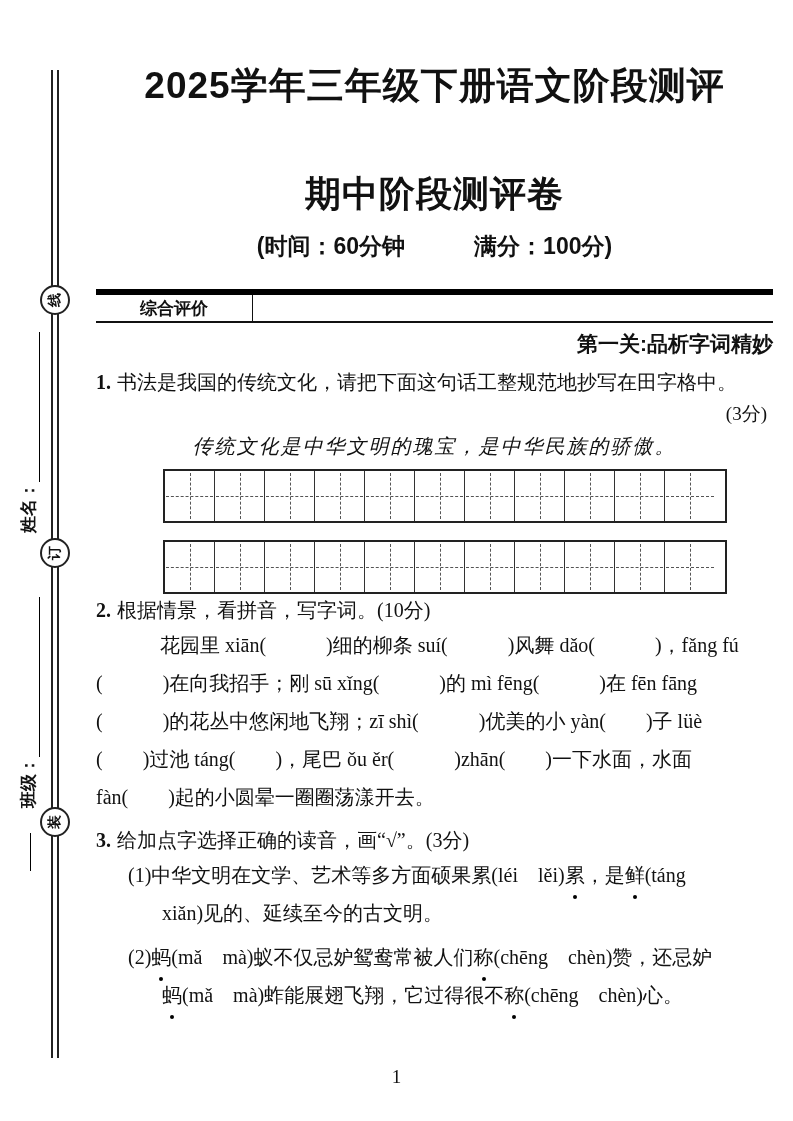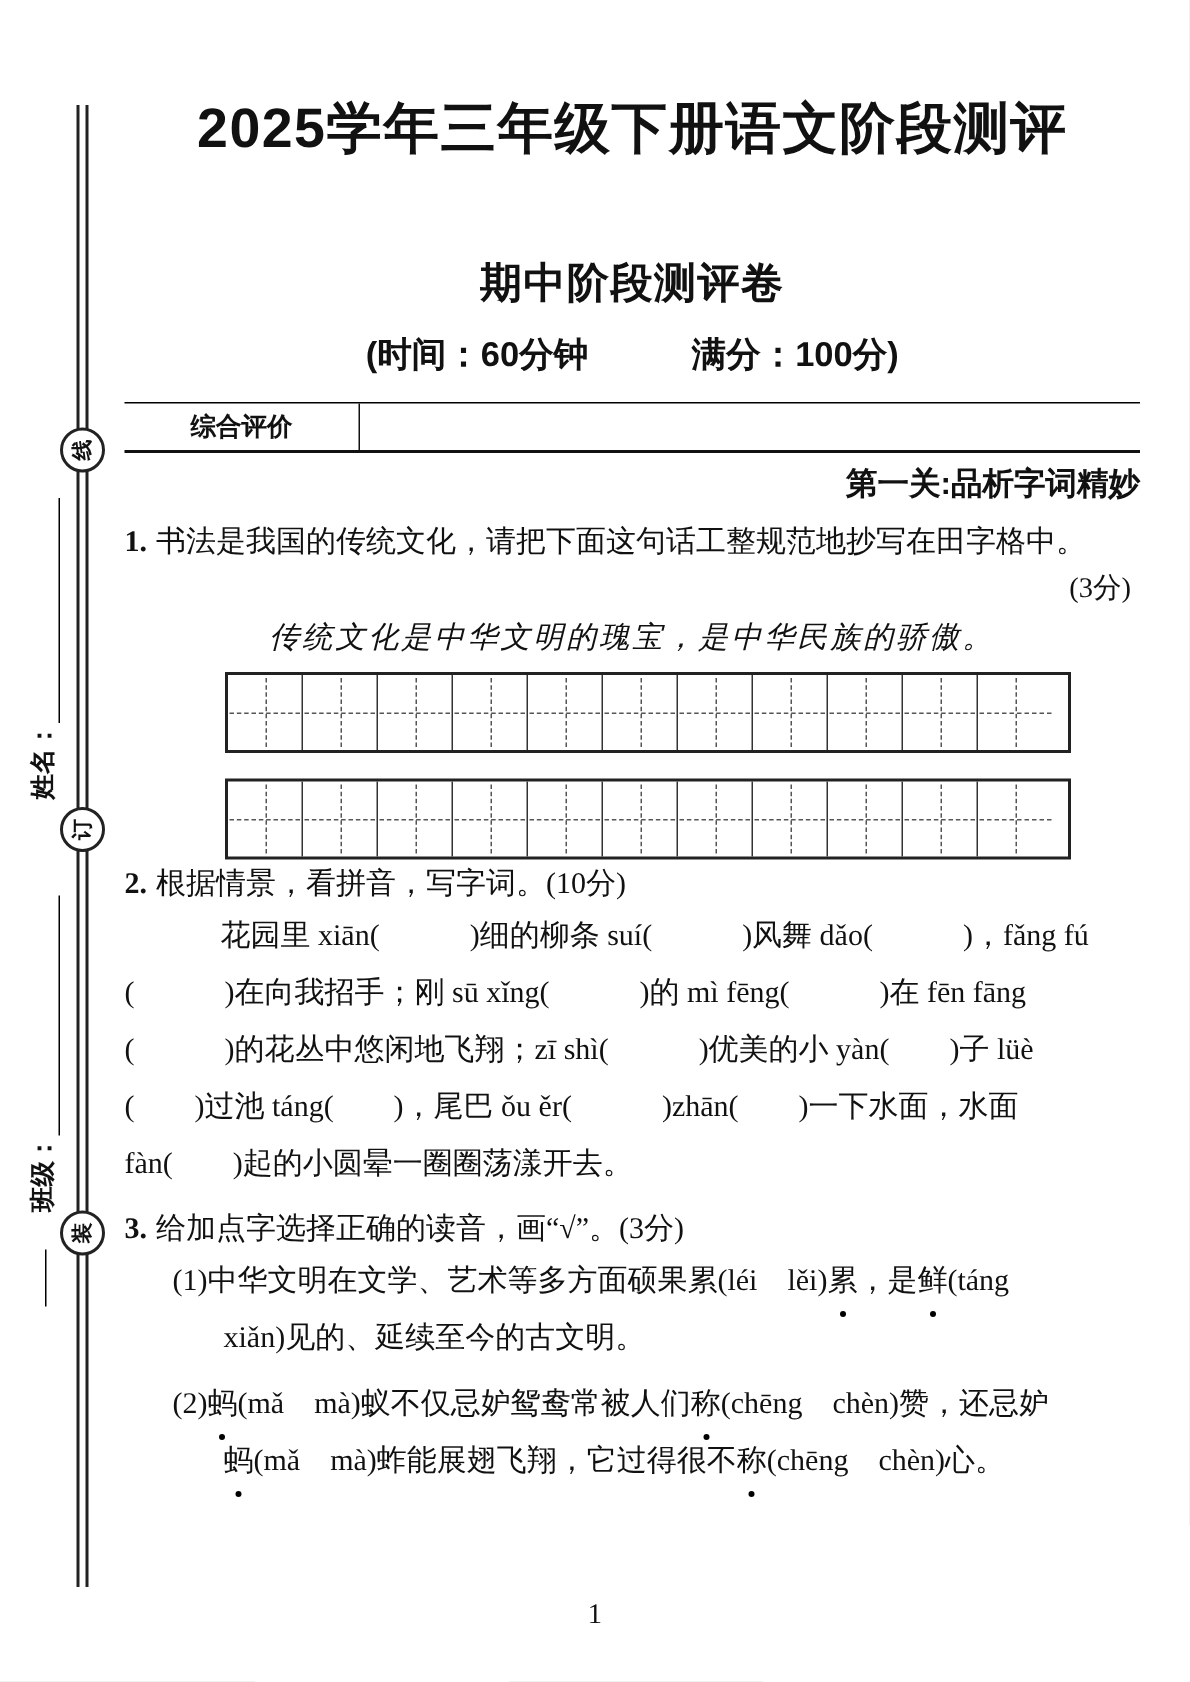--- a/index.html
+++ b/index.html
@@ -47,39 +47,39 @@
   .rot-blank { display:inline-block; height:20px; border-bottom:1.5px solid #000; }
   .rot-name  .rot-blank { width:150px; }
   .rot-class .rot-blank { width:160px; }
   .extra-blank {
     position:absolute; left:30px; top:833px;
     height:38px; width:0;
     border-left:1.5px solid #000;
   }
 
   
-  .content { position:absolute; left:83px; top:0; width:677px; }
+  .content { position:absolute; left:96px; top:0; width:677px; }
 
   .title {
     margin-top:64px;
     text-align:center;
     font-family:"Liberation Sans","DejaVu Sans",sans-serif;
     font-weight:900; font-size:37px; line-height:1.2;
     letter-spacing:1px;
   }
-  .title2 { font-size:28px; }
+  .title2 { font-size:36px; }
   .meta {
     margin-top:16px; text-align:center;
     font-family:"Liberation Sans","DejaVu Sans",sans-serif;
     font-weight:600; font-size:23px; line-height:1.3;
   }
 
   .eval-table {
-    margin-top:16px;
-    border-top:1px solid #000000; border-bottom:2px solid #111;
+    margin-top:28px;
+    border-top:6px solid #000000; border-bottom:2px solid #111;
     display:flex; height:34px;text-align:center;
   }
   .eval-label {
     width:157px; display:flex; align-items:center; justify-content:center;
     border-right:1.5px solid #111;
     font-weight:bold; font-size:17px;
   }
   .eval-cell { flex:1; }
 
   .kai { font-style:italic; }

